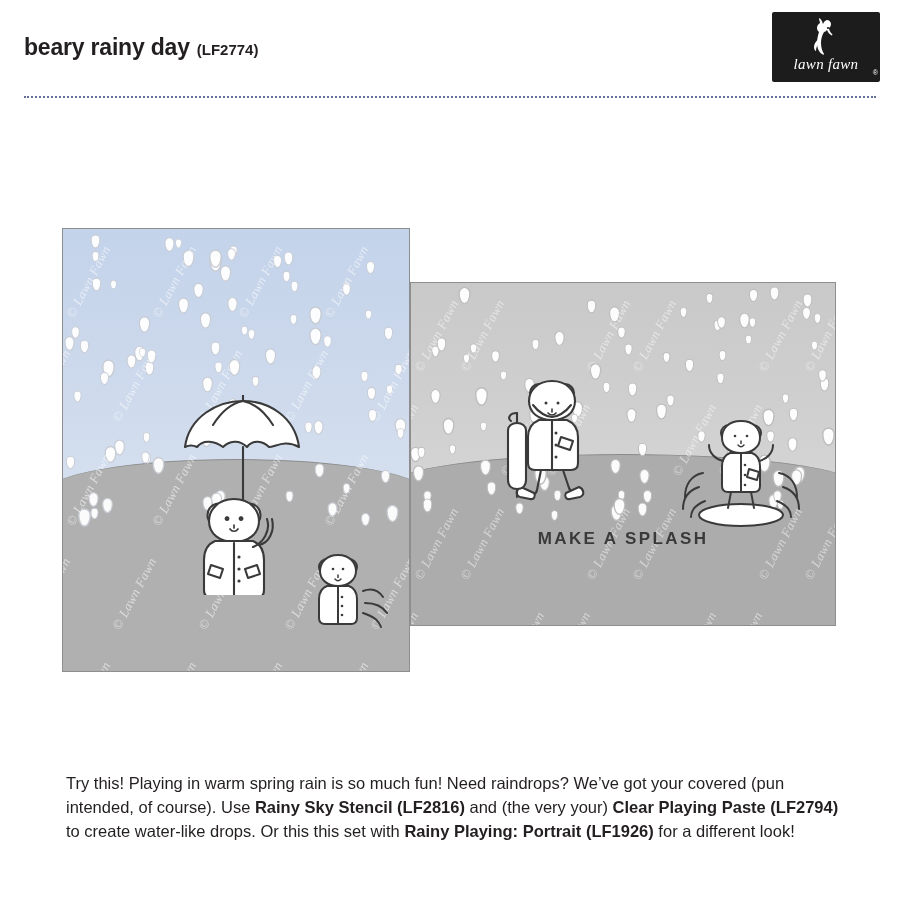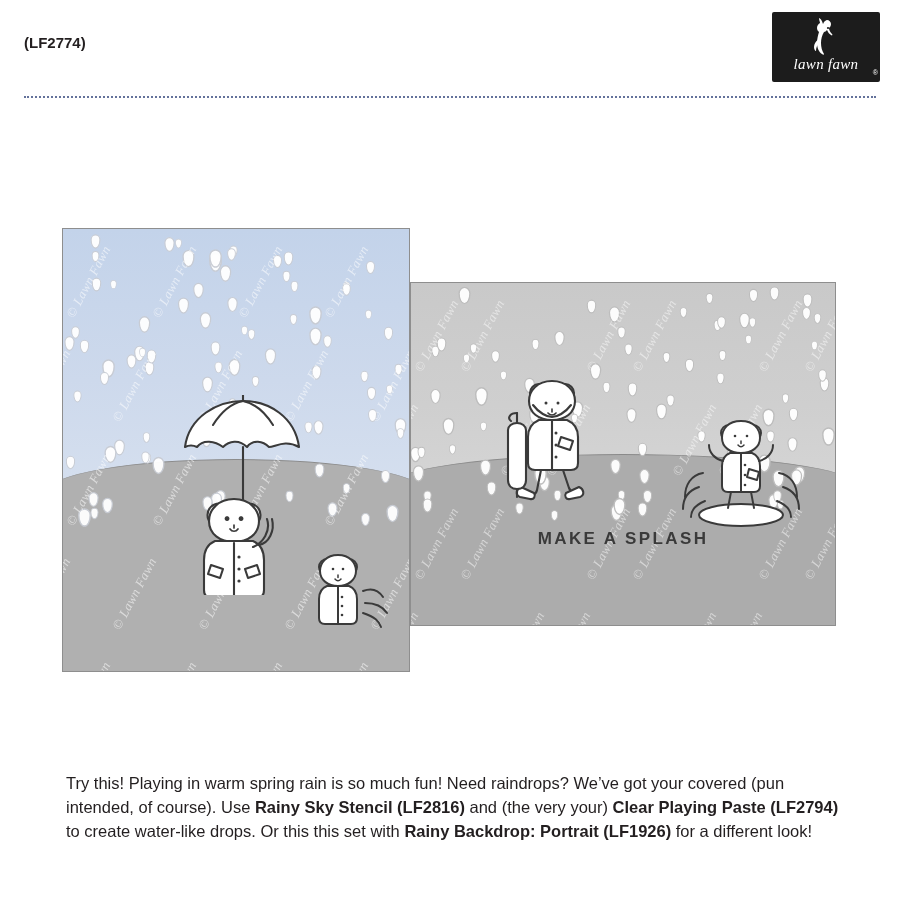--- a/index.html
+++ b/index.html
@@ -154,20 +154,21 @@
     color:#231f20;
   }
   #footer b { font-weight:bold; }
 </style>
 </head>
 <body>
 
 <div id="header">
   <div id="header-text">
     <div class="title-line">
+      <span class="title">beary rainy day</span>
       <span class="sku">(LF2774)</span>
     </div>
   </div>
 
   <div id="logo">
     <span class="fawn-glyph">
       <svg width="34" height="40" viewBox="0 0 34 40" aria-hidden="true">
         <g fill="#ffffff">
           <path d="M14 7c-1 -4 -3 -6 -4 -6 0 2 1 4 1 5 -2 1 -3 3 -3 5 0 2 1 3 2 4 -1 3 -2 7 -2 11 0 5 2 9 5 11 1 1 2 1 2 0 -2 -3 -3 -7 -3 -11 0 -4 1 -8 3 -11 1 0 2 -1 3 -2 1 2 2 4 4 5 1 1 2 0 1 -1 -2 -2 -3 -4 -3 -6 1 -1 2 -2 2 -4 0 -2 -2 -4 -4 -4 -1 0 -2 1 -3 2 -0.3 0.7 -0.6 1.4 -1 2z"></path>
           <circle cx="19" cy="11" r="1.1" fill="#1c1c1c"></circle>
@@ -558,14 +559,14 @@
           <path d="M90 81 l3 16" fill="none"></path>
         </g>
       </svg>
     </div>
 
     <div class="sentiment" id="sent2">MAKE A SPLASH</div>
   </div>
 </div>
 
 <div id="footer">
-  <span>Try this! Playing in warm spring rain is so much fun! Need raindrops? We’ve got your covered (pun intended, of course). Use </span><b>Rainy Sky Stencil (LF2816)</b><span> and (the very your) </span><b>Clear Playing Paste (LF2794)</b><span> to create water-like drops. Or this this set with </span><b>Rainy Backdrop: Portrait (LF1926)</b><span> for a different look!</span>
+  <span>Try this! Playing in warm spring rain is so much fun! Need raindrops? We’ve got your covered (pun intended, of course). Use </span><b>Rainy Sky Stencil (LF2816)</b><span> and (the very your) </span><b>Clear Playing Paste (LF2794)</b><span> to create water-like drops. Or this this set with </span><b>Rainy Playing: Portrait (LF1926)</b><span> for a different look!</span>
 </div>
 
 </body></html>

